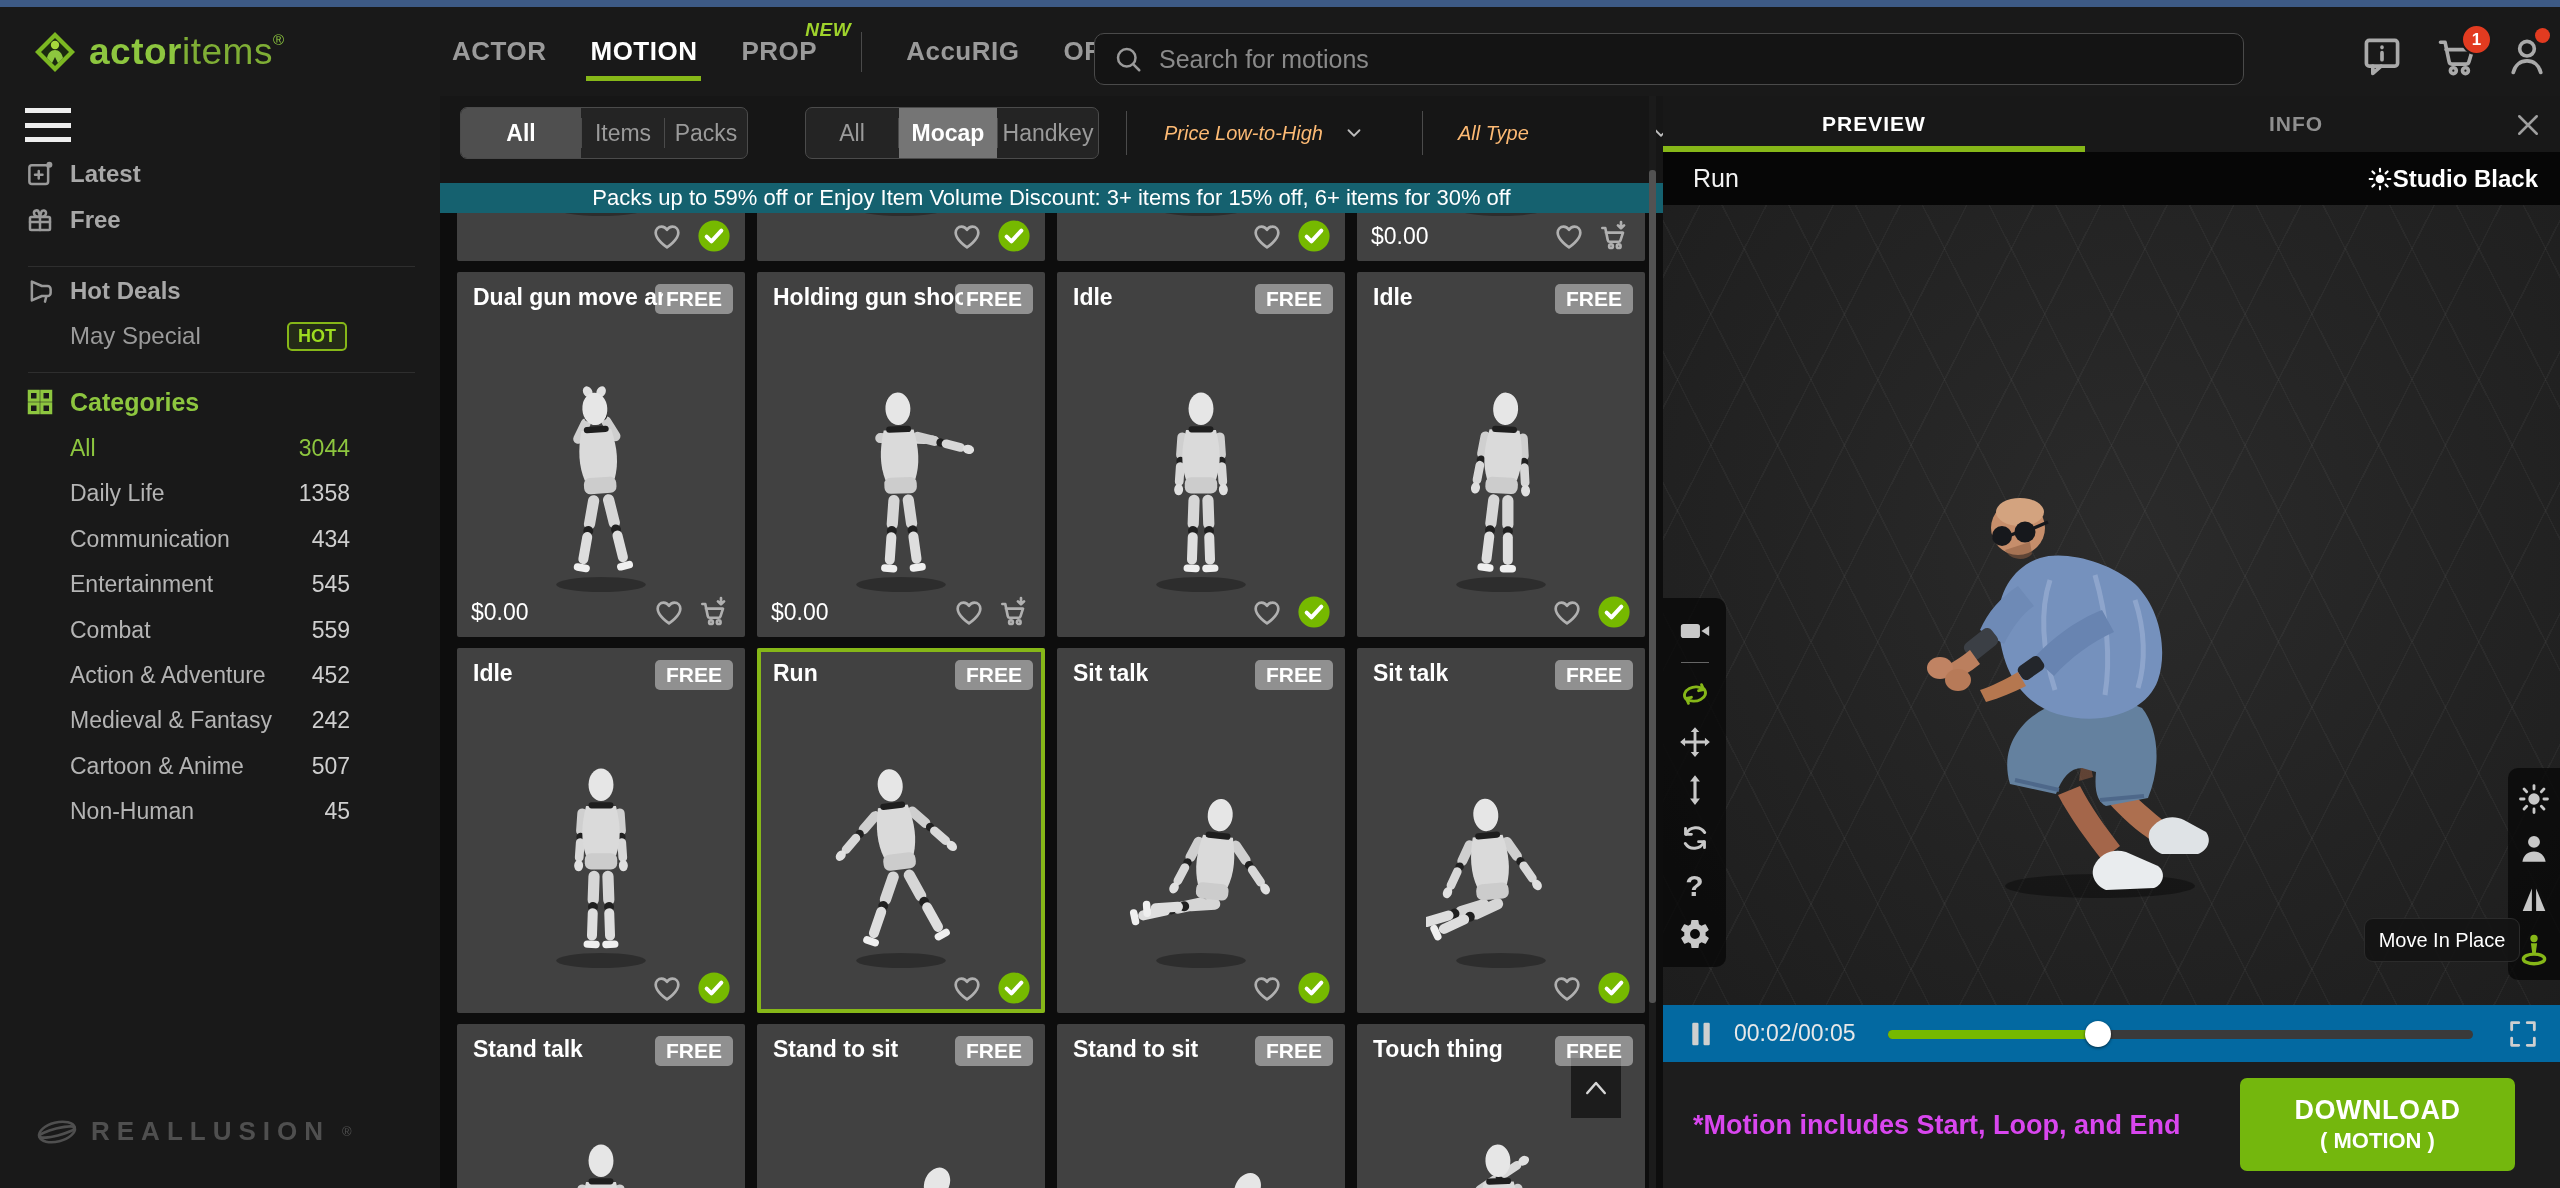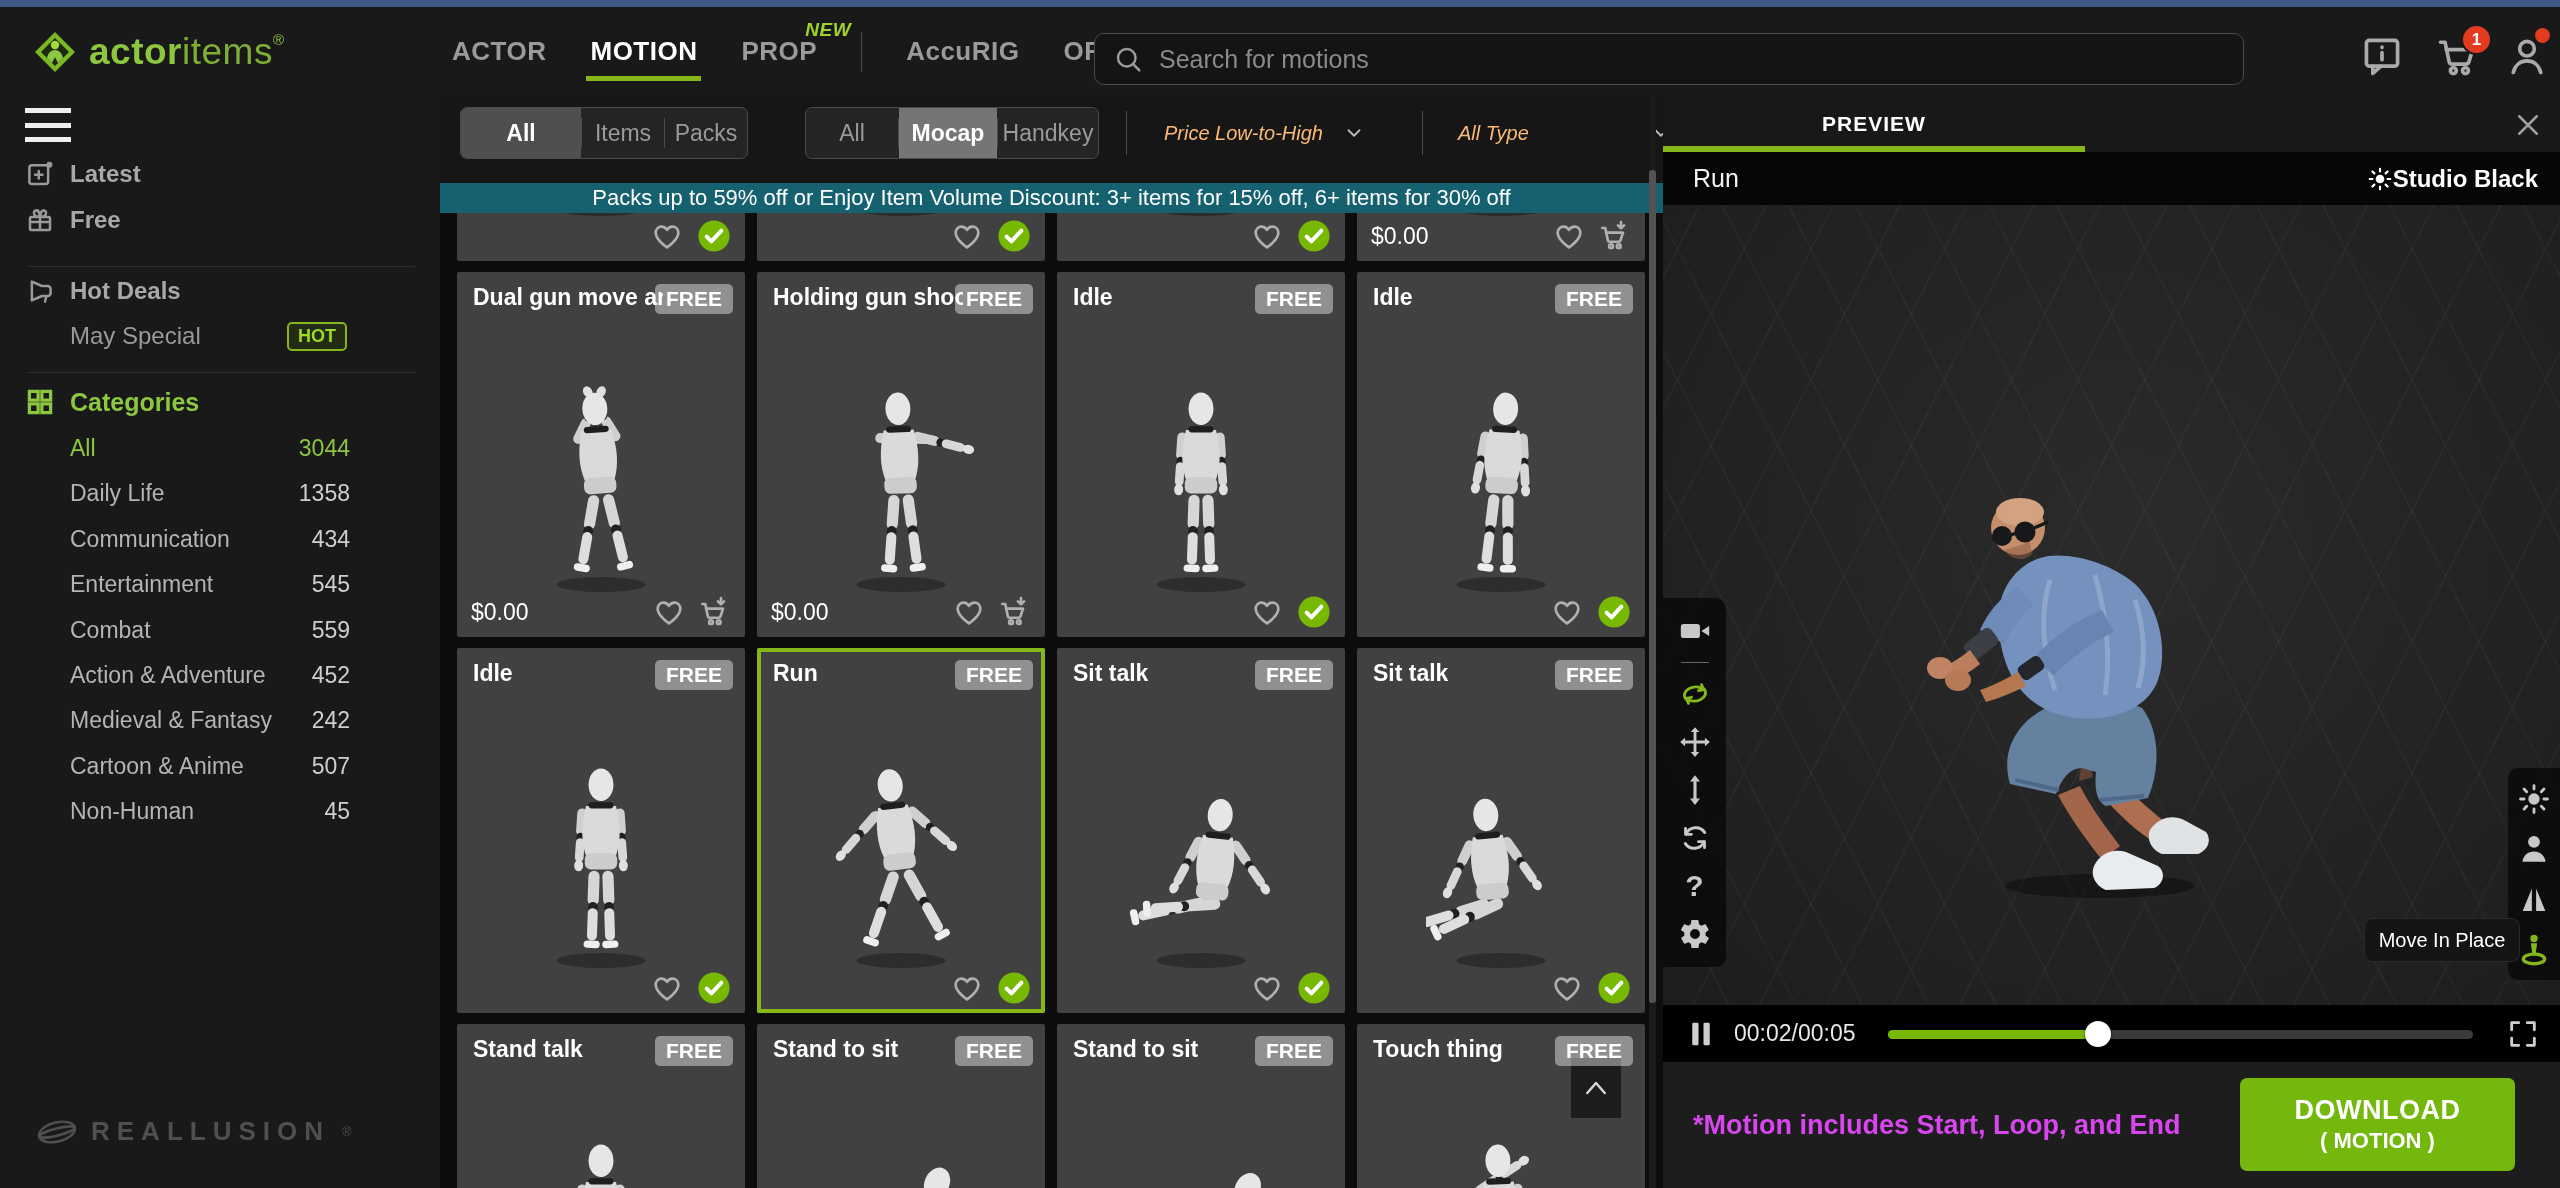--- a/index.html
+++ b/index.html
@@ -110,21 +110,21 @@
   .vtoolbar{position:absolute;background:rgba(8,8,8,.78);display:flex;flex-direction:column;align-items:center;}
   #ltb{left:0;top:393px;width:63px;border-radius:0 10px 10px 0;padding:16px 0;gap:14px;}
   #rtb{right:0;top:563px;width:52px;border-radius:10px 0 0 10px;padding:14px 0;gap:16px;}
   .titem{width:34px;height:34px;color:#c8c8c8;cursor:pointer;display:flex;align-items:center;justify-content:center;}
   .titem.green{color:#86b718;}
   .tdiv{width:28px;height:1px;background:#666;}
   .thelp{font-size:30px;font-weight:bold;color:#c8c8c8;}
   #mip{right:40px;top:713px;width:154px;height:42px;background:rgba(20,20,20,.95);border:1px solid #2b2b2b;
        border-radius:9px;display:flex;align-items:center;justify-content:center;font-size:20px;color:#fff;}
   
-  #playbar{left:0;top:909px;width:897px;height:57px;background:#000000;display:flex;align-items:center;}
+  #playbar{left:0;top:909px;width:897px;height:57px;background:#0369a1;display:flex;align-items:center;}
   #pause{margin-left:23px;width:30px;height:32px;color:#cfcfcf;cursor:pointer;}
   #ptime{margin-left:18px;font-size:23px;color:#e8e8e8;}
   #slider{position:relative;margin-left:32px;width:585px;height:24px;cursor:pointer;}
   #slider .track{position:absolute;left:0;top:8px;width:100%;height:9px;border-radius:5px;background:#3a3a3a;}
   #slider .fill{position:absolute;left:0;top:8px;height:9px;border-radius:5px;background:#76b900;}
   #slider .knob{position:absolute;top:-1px;width:26px;height:26px;border-radius:50%;background:#fff;box-shadow:0 1px 3px rgba(0,0,0,.6);}
   #fsbtn{margin-left:auto;margin-right:20px;width:34px;height:34px;color:#cfcfcf;cursor:pointer;}
   
   #pbottom{left:0;top:966px;width:897px;height:126px;background:#1d1d1d;}
   #pnote{position:absolute;left:30px;top:48px;font-size:27px;color:#d946ef;font-weight:bold;}
@@ -1158,20 +1158,21 @@
           <svg viewBox="0 0 24 24" width="100%" height="100%" fill="none" stroke="currentColor" stroke-width="2" stroke-linecap="round" stroke-linejoin="round">
             <path d="m5 16 7-8 7 8"></path>
           </svg>
         </span>
     </div>
   </div>
 
   <div id="preview" class="abs">
     <div id="tabbar" class="abs">
         <div class="ptab active">PREVIEW</div>
+        <div class="ptab">INFO</div>
       </div>
     <div id="tab-underline" class="abs"></div>
     <div id="panel-close" class="abs">
         <svg viewBox="0 0 24 24" width="100%" height="100%" fill="none" stroke="currentColor" stroke-width="2" stroke-linecap="round" stroke-linejoin="round">
           <path d="M5 5l14 14M19 5 5 19"></path>
         </svg>
       </div>
 
     <div id="ptitlebar" class="abs">
       <span id="ptitle">Run</span>

